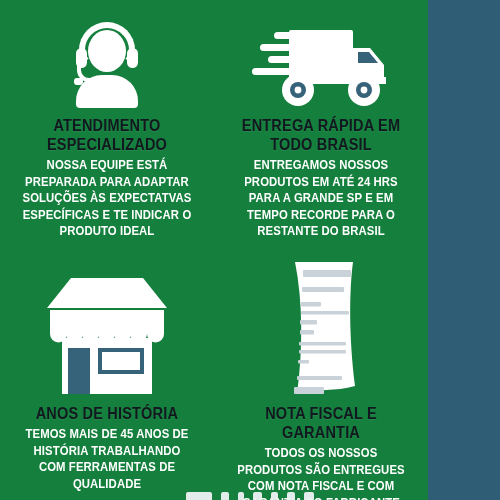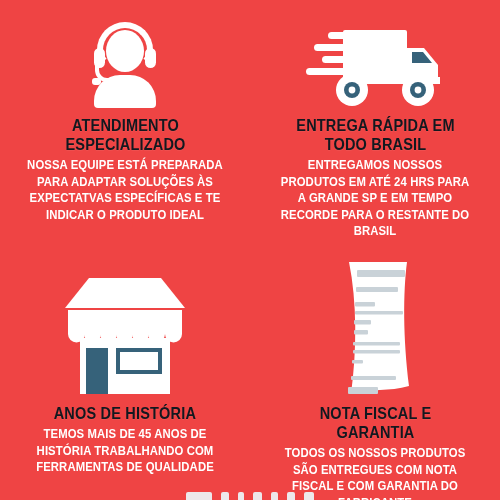--- a/index.html
+++ b/index.html
@@ -7,23 +7,23 @@
     padding: 0;
     background: #2f5d75;
   }
   body {
     width: 500px;
     height: 500px;
     overflow: hidden;
     font-family: "Liberation Sans", sans-serif;
   }
   #benefits-grid {
-    width: 500px;
+    width: 428px;
     height: 500px;
-    background: #ef4444;
+    background: #15803d;
     display: grid;
     grid-template-columns: 1fr 1fr;
     grid-template-rows: 1fr 1fr;
     position: relative;
   }
   .card {
     position: relative;
     display: flex;
     flex-direction: column;
     align-items: center;

